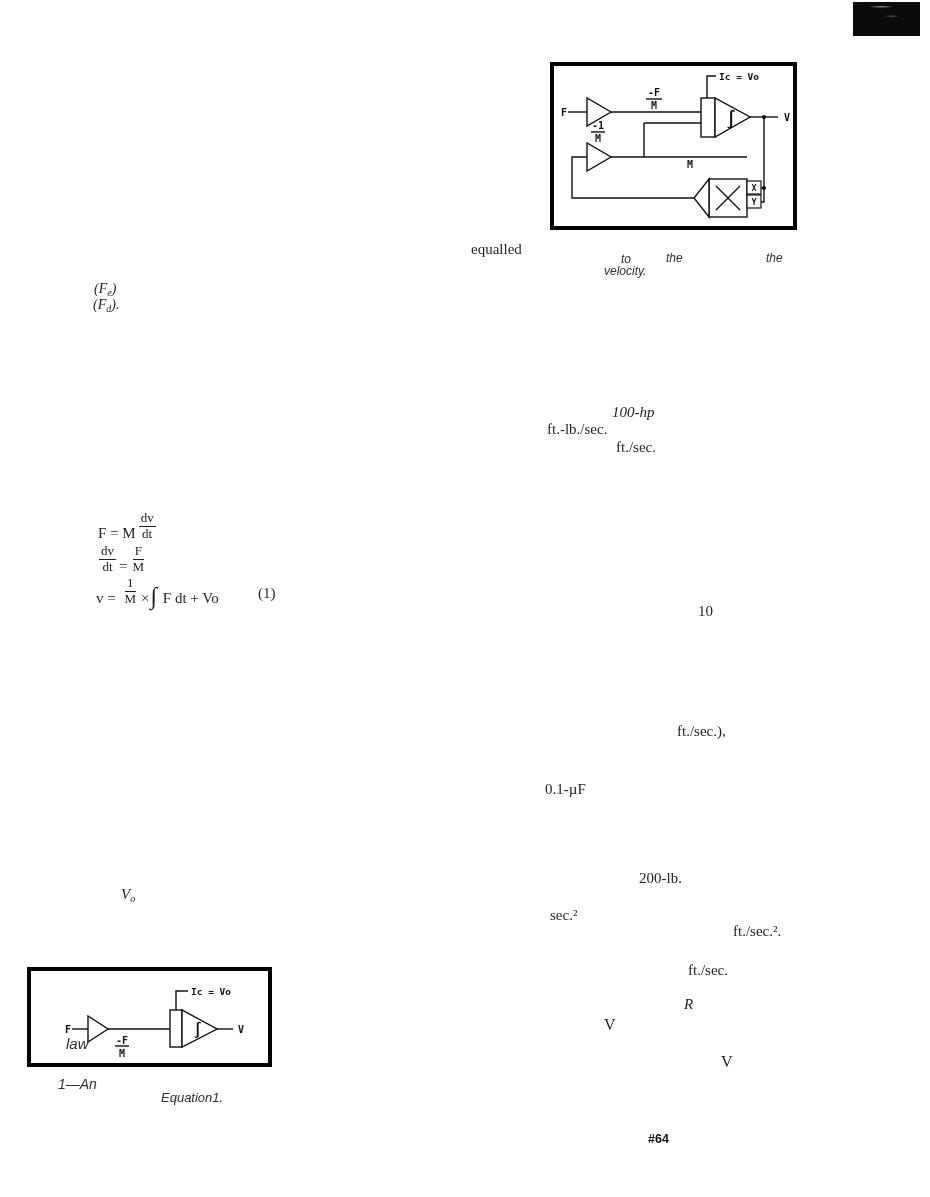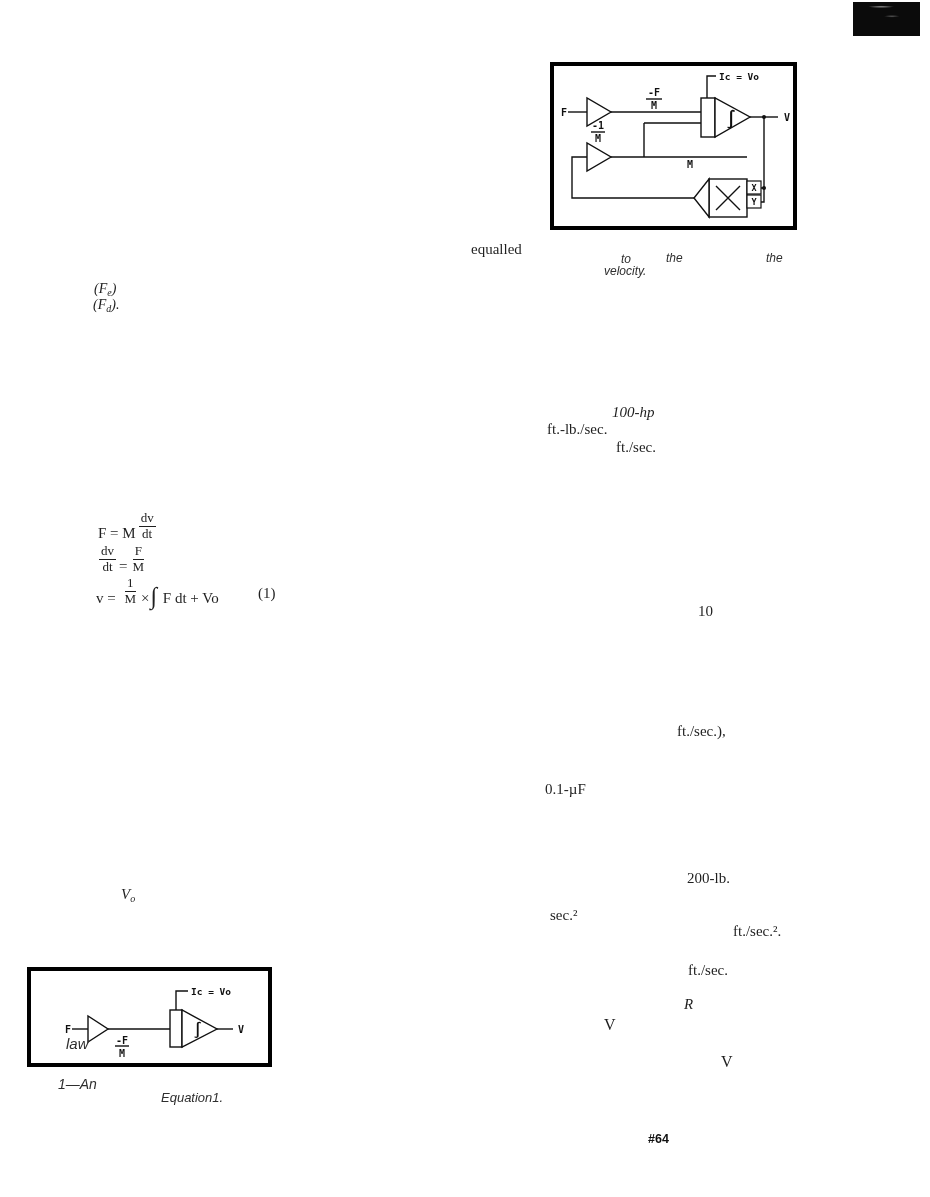--- a/index.html
+++ b/index.html
@@ -112,21 +112,21 @@
   <span class="frag serif" style="left:258px; top:585px;">(1)</span>
 
   <span class="frag serif ital" style="left:121px; top:886px;"><span>V</span><sub>o</sub></span>
 
   <span class="frag serif" style="left:612px; top:404px;font-style:italic;">100-hp</span>
   <span class="frag serif" style="left:547px; top:421px;">ft.-lb./sec.</span>
   <span class="frag serif" style="left:616px; top:439px;">ft./sec.</span>
   <span class="frag serif" style="left:698px; top:603px;">10</span>
   <span class="frag serif" style="left:677px; top:675px;margin-top:48px;">ft./sec.),</span>
   <span class="frag serif" style="left:545px; top:781px;">0.1-µF</span>
-  <span class="frag serif" style="left:639px; top:870px;margin-left:48px;">200-lb.</span>
+  <span class="frag serif" style="left:639px; top:870px;">200-lb.</span>
   <span class="frag serif" style="left:550px; top:907px;">sec.²</span>
   <span class="frag serif" style="left:733px; top:923px;">ft./sec.².</span>
   <span class="frag serif" style="left:688px; top:962px;">ft./sec.</span>
   <span class="frag serif ital" style="left:684px; top:996px;">R</span>
   <span class="frag serif" style="left:604px; top:1016px; font-size:16px;">V</span>
   <span class="frag serif" style="left:721px; top:1053px; font-size:16px;">V</span>
 
   <div class="figbox" style="left:27px; top:967px;">
     <svg width="245" height="100" viewBox="0 0 245 100">
       <rect x="2" y="2" width="241" height="96" fill="#ffffff" stroke="#000000" stroke-width="4"></rect>

